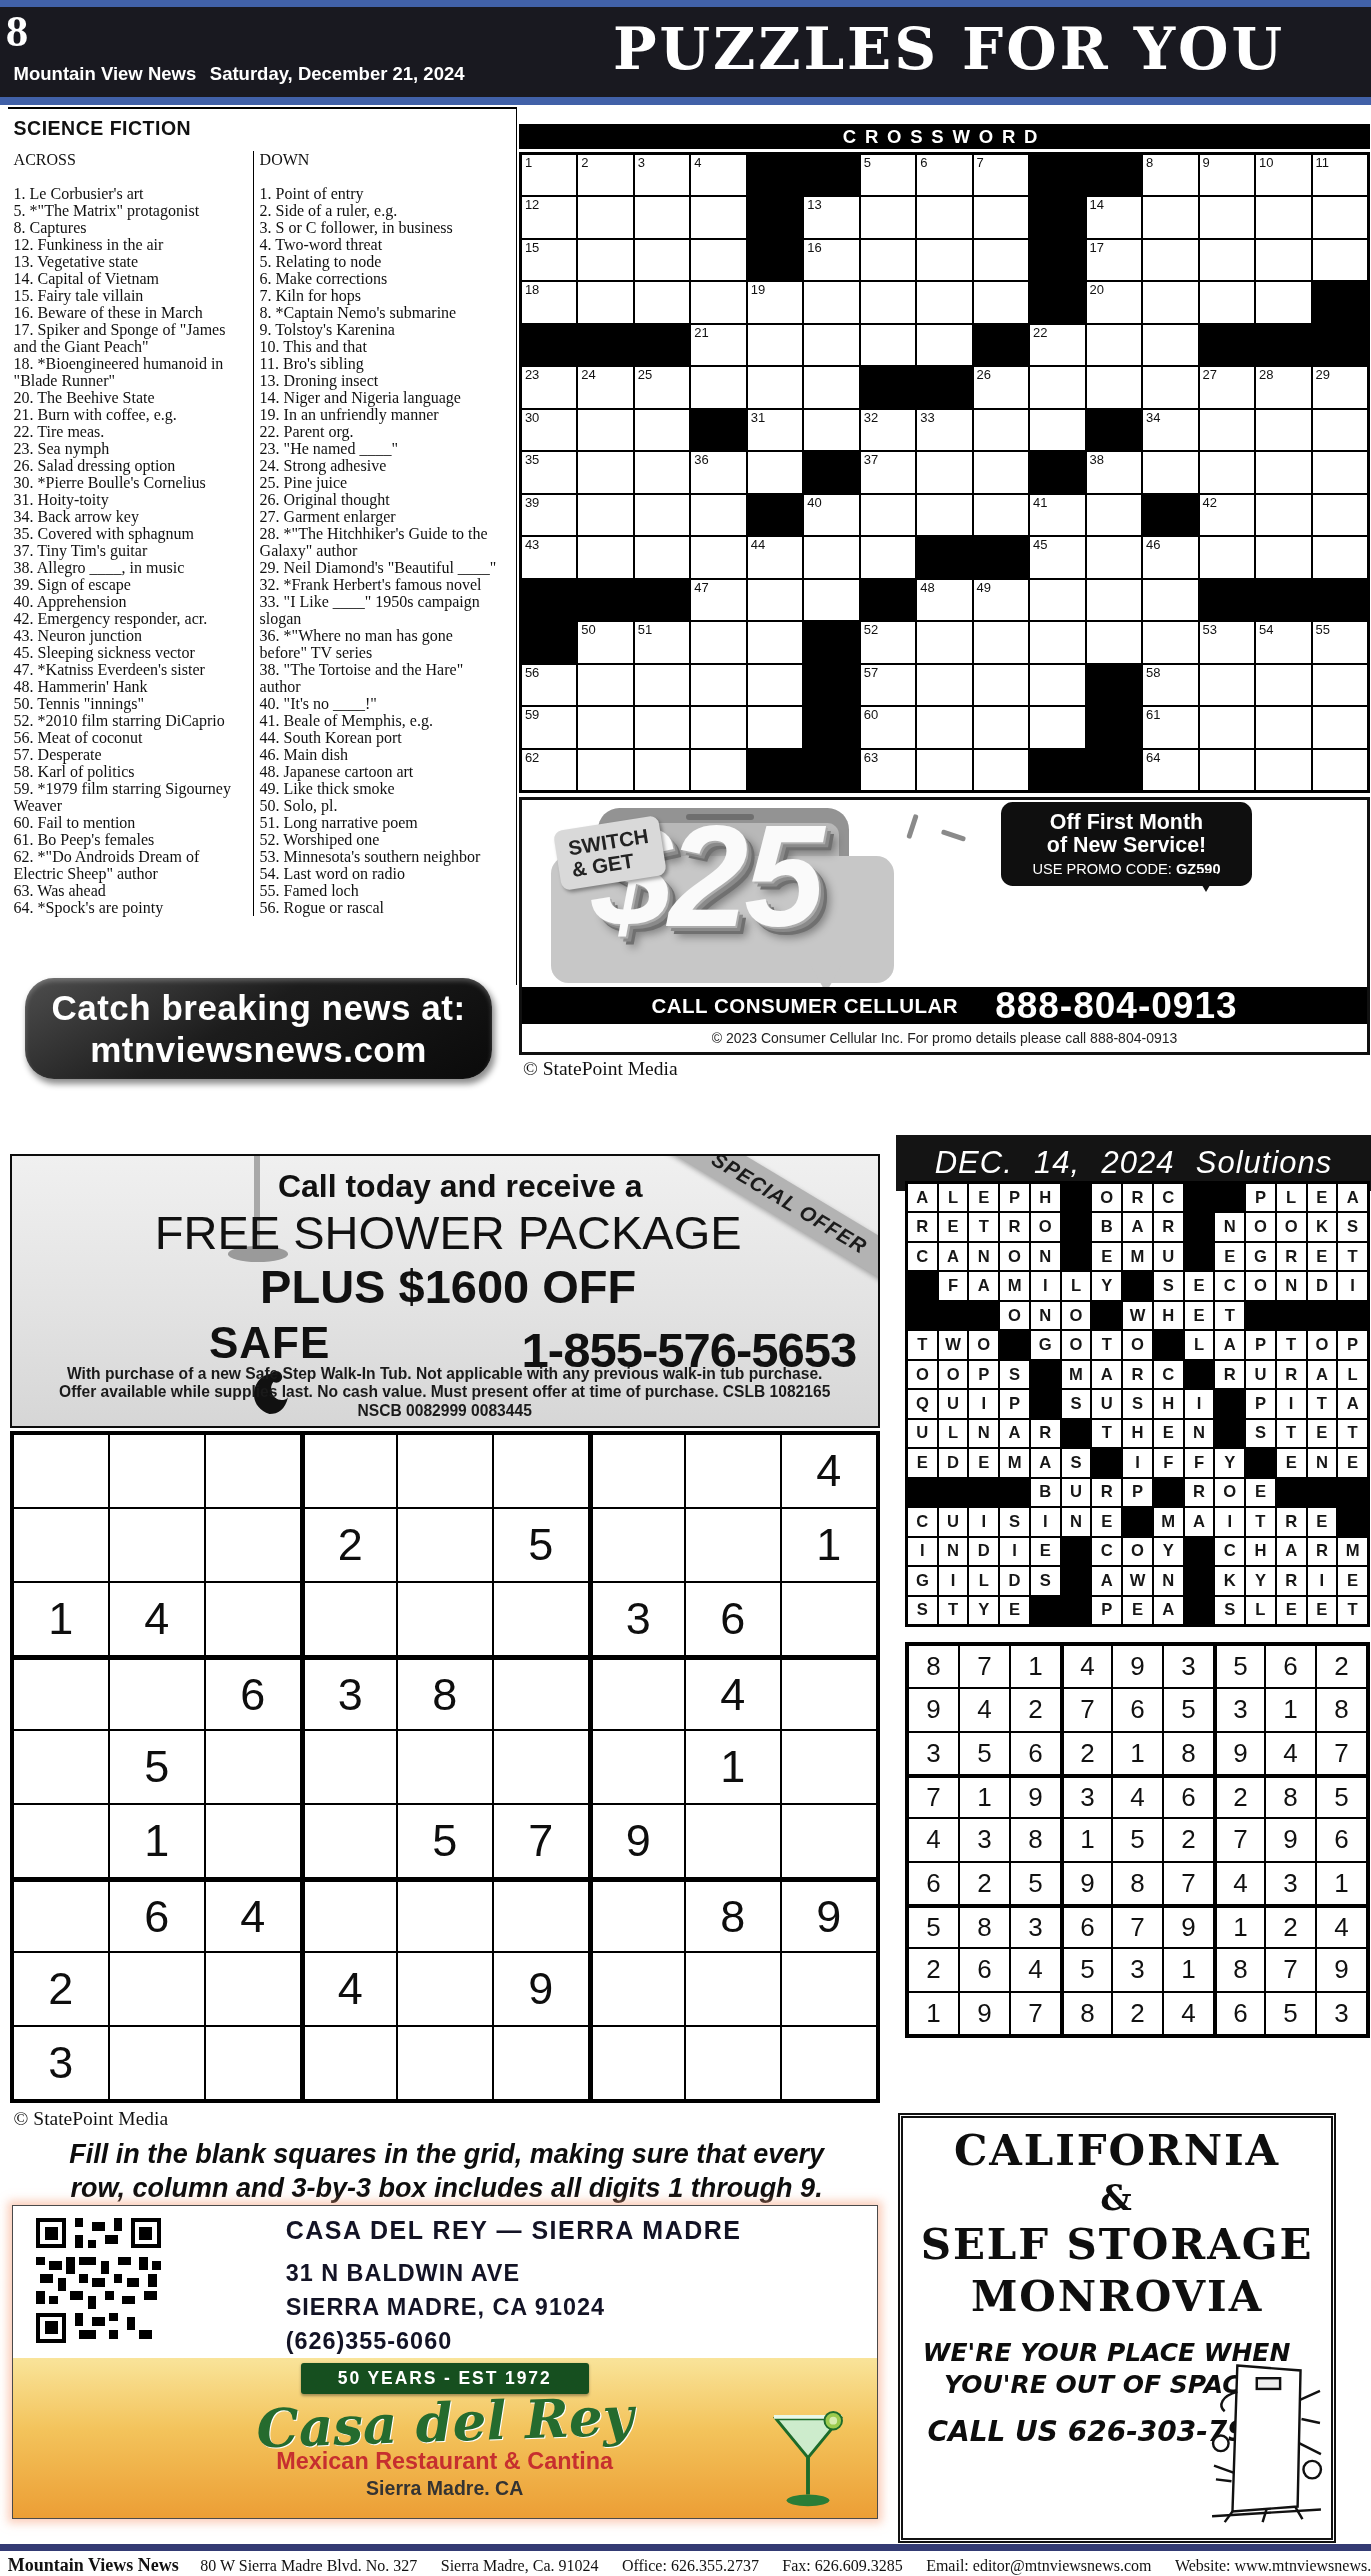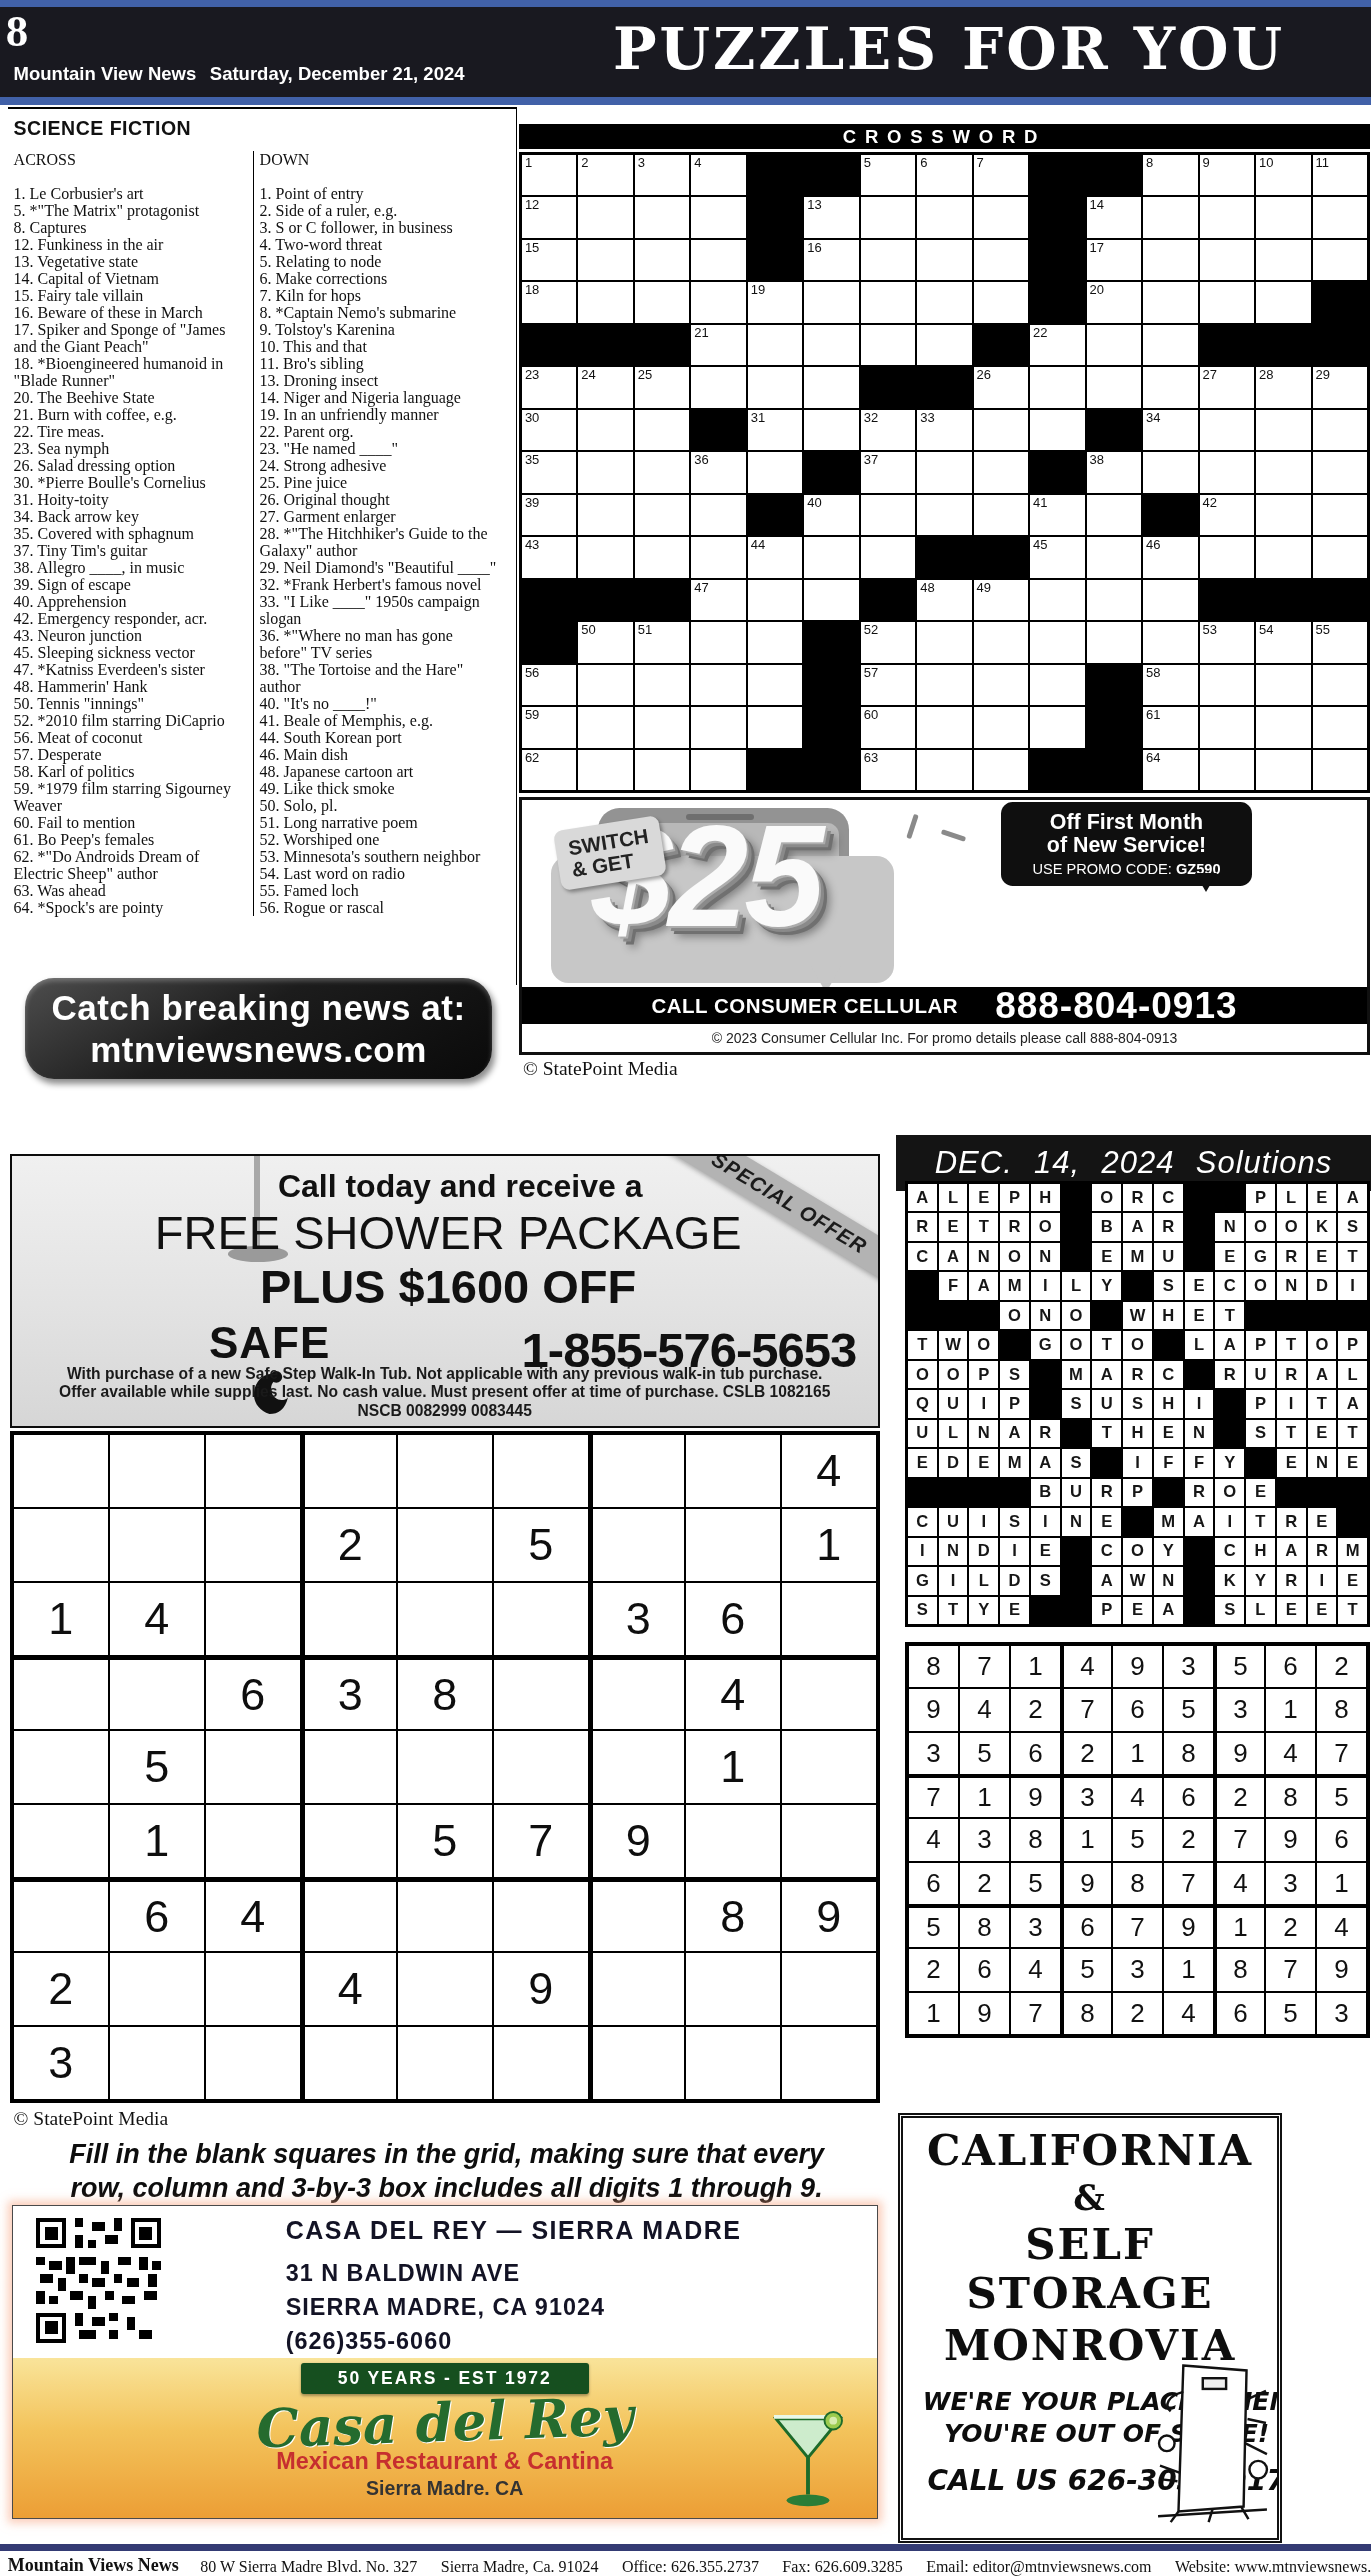--- a/index.html
+++ b/index.html
@@ -145,37 +145,37 @@
         text-align:center;}
   .casa-ribbon{display:inline-block;margin-top:4.9px;background:#164f1f;color:#fff;font-size:17.5px;font-weight:700;
         letter-spacing:1.9px;padding:4.9px 37px;border-radius:2.9px;box-shadow:0 1.9px 2.9px rgba(0,0,0,.35);}
   .casa-script{font-family:"DejaVu Serif",serif;font-style:italic;font-weight:700;font-size:53px;line-height:56px;
         color:#256b2e;transform:rotate(-2deg);margin-top:0;text-shadow:1px 1px 0 #fff;}
   .casa-sub{font-size:23.4px;font-weight:800;color:#c62f2f;margin-top:-1.9px;}
   .casa-loc{font-size:19.5px;font-weight:600;color:#333;margin-top:1.9px;}
   .casa-marg{position:absolute;right:33px;bottom:5.8px;}
 
   
-  #california-ad{position:absolute;left:898px;top:2113px;width:384px;height:430px;box-sizing:border-box;
+  #california-ad{position:absolute;left:898px;top:2113px;width:438px;height:430px;box-sizing:border-box;
         border:5.8px double #111;background:#fff;text-align:center;overflow:hidden;}
   .cal-big{font-family:"DejaVu Serif",serif;font-weight:700;letter-spacing:1.9px;color:#0e0e0e;}
   .cal-l1{font-size:42px;margin-top:7.8px;}
   .cal-l2{font-size:39px;margin-top:3.9px;}
   .cal-amp{font-size:35px;margin-top:1.9px;}
   .cal-l3{font-size:42px;margin-top:1.9px;}
   .cal-l4{font-size:42px;margin-top:3.9px;}
   .cal-tag{width:380px;margin:15.6px 0 0 13.6px;font-family:"DejaVu Sans",sans-serif;font-style:italic;
         font-weight:700;font-size:25px;line-height:32px;color:#0d0d0d;}
   .cal-call{width:380px;margin:13.6px 0 0 13.6px;font-family:"DejaVu Sans",sans-serif;font-style:italic;
         font-weight:800;font-size:28px;color:#0d0d0d;}
   .cal-door{position:absolute;right:5.8px;bottom:11.7px;}
 
   
   #footer-line{position:absolute;left:0;top:2544px;width:1371px;height:6.8px;background:#343b74;}
-  #footer{position:absolute;left:7.8px;top:2555px;width:1360px;display:flex;align-items:flex-end;
+  #footer{position:absolute;left:7.8px;top:2555px;width:1360px;display:flex;align-items:center;
         font-family:"Liberation Serif",serif;font-size:16px;white-space:nowrap;}
   #footer .paper{font-weight:700;font-size:18px;margin-right:21.4px;}
   #footer span.part{margin-right:23.4px;}
 </style>
 </head>
 <body>
 
 <div id="page">
 
   <div id="header">

